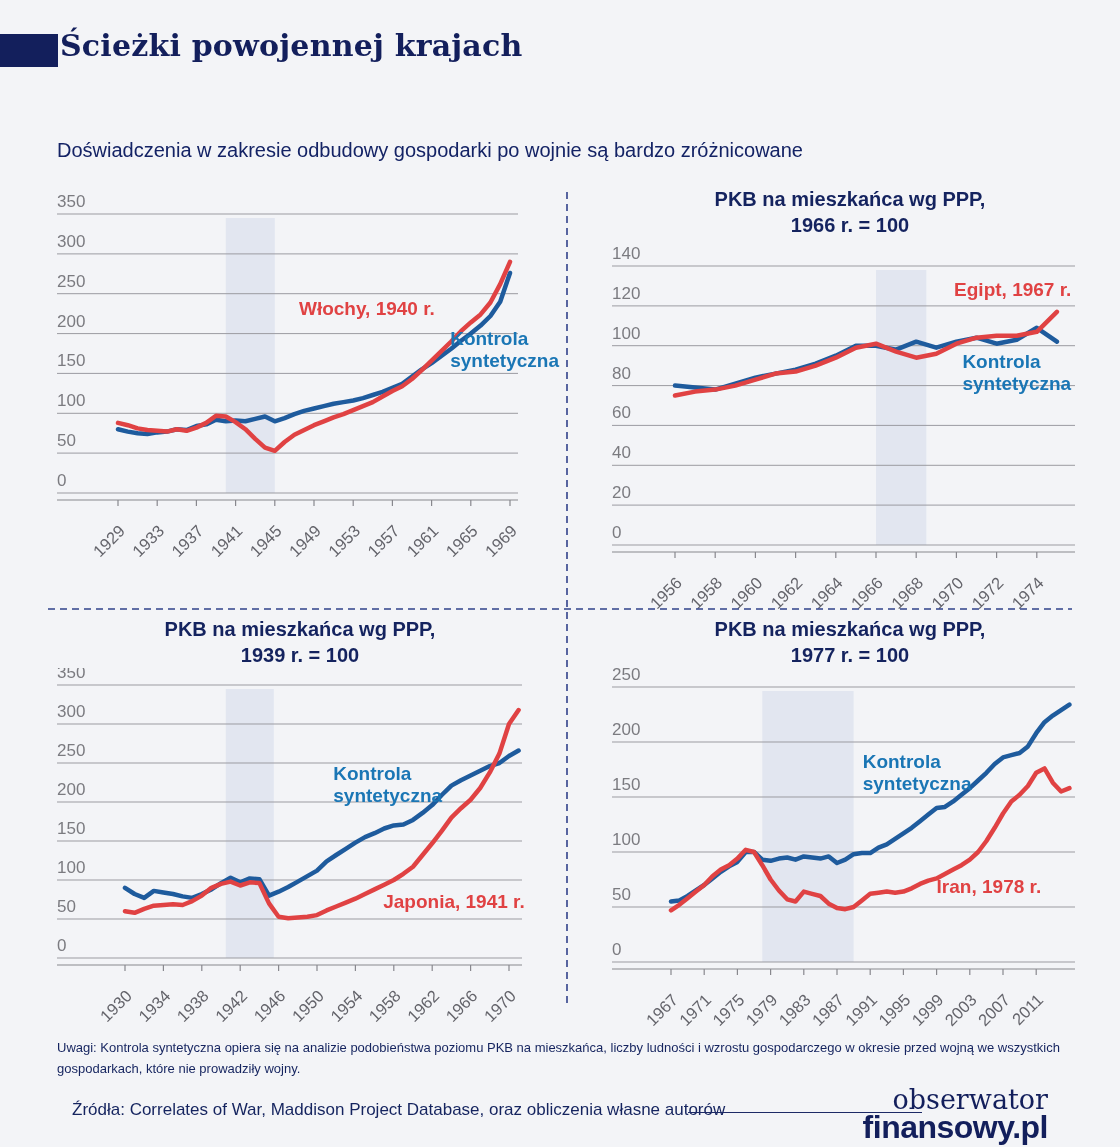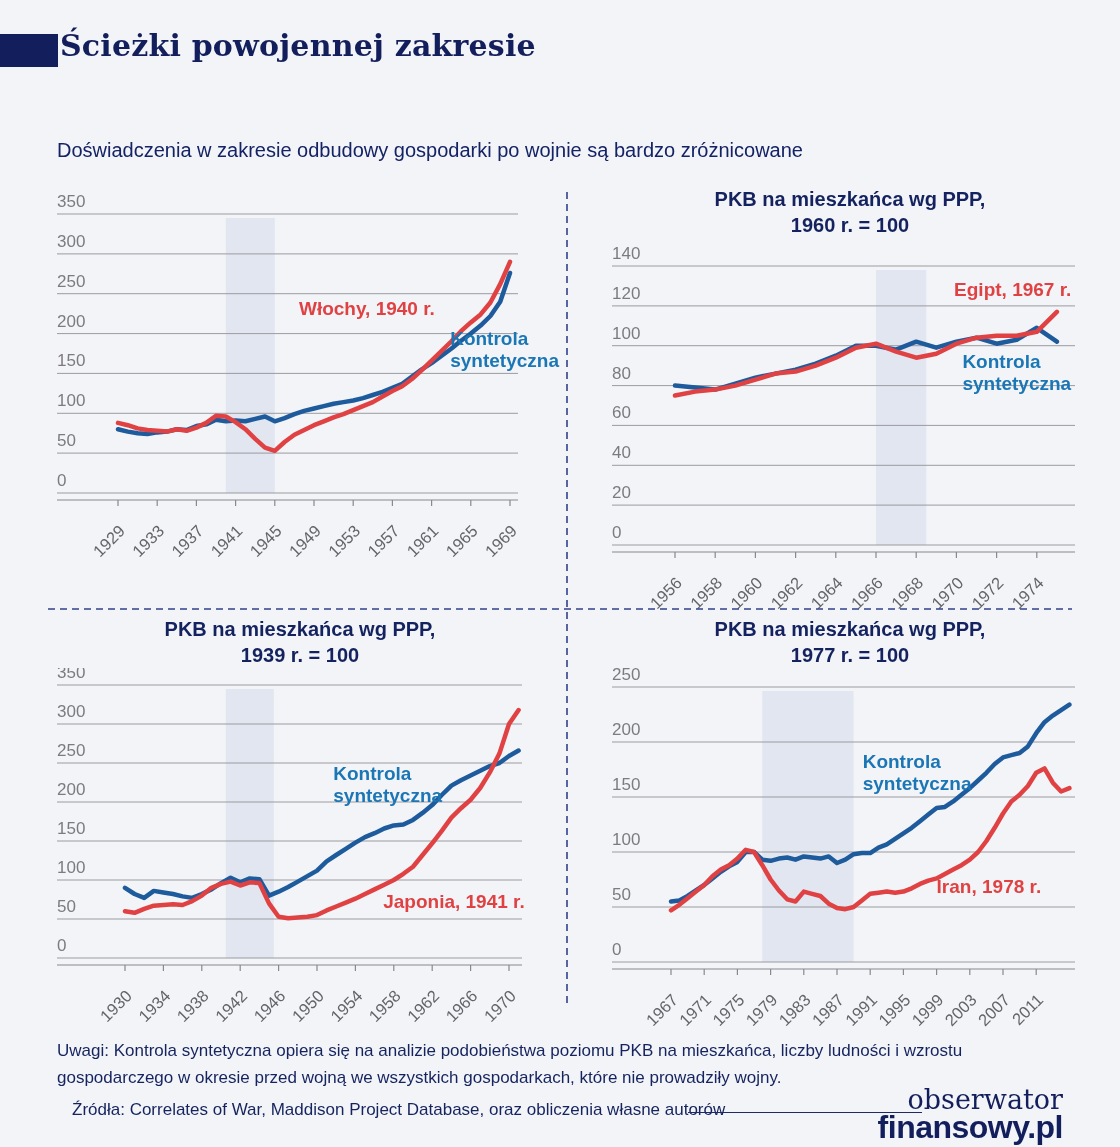--- a/index.html
+++ b/index.html
@@ -7,34 +7,34 @@
        font-family:"Liberation Sans",sans-serif;overflow:hidden;}
   .abs{position:absolute;}
   #title-block{left:0;top:34px;width:58px;height:33px;background:#131f5c;}
   #page-title{left:60px;top:28px;font-family:"DejaVu Serif",serif;font-weight:bold;
               font-size:30px;color:#131f5c;letter-spacing:.2px;}
   #subtitle{left:57px;top:106px;font-size:20px;color:#142365;line-height:1.62;margin-top:28px;}
   .panel{position:absolute;width:530px;}
   .panel-title{width:100%;text-align:center;font-size:20px;font-weight:bold;
                color:#14235f;line-height:1.3;}
   .panel svg{display:block;}
-  #notes{left:57px;top:1038px;width:1022px;font-size:17px;line-height:1.58;color:#15245f;}
+  #notes{left:57px;top:1038px;width:1022px;font-size:13px;line-height:1.58;color:#15245f;}
   #sources-row{left:72px;top:1100px;width:1006px;font-size:17px;color:#15245f;}
   #source-rule{left:688px;top:1112px;width:234px;border-top:1.5px solid #1d2a66;}
-  #logo{right:57px;top:1086px;text-align:right;color:#131f5c;}
+  #logo{right:72px;top:1086px;text-align:right;color:#131f5c;}
   #logo-line1{font-family:"DejaVu Serif",serif;font-size:27px;line-height:1;}
   #logo-line2{font-family:"Liberation Sans",sans-serif;font-weight:bold;font-size:32px;
               line-height:1;margin-top:-2px;letter-spacing:-.5px;}
   #separators{left:0;top:0;pointer-events:none;}
 </style>
 </head>
 <body style="background: rgb(243, 244, 247);">
 
 <div class="abs" id="title-block"></div>
-<div class="abs" id="page-title">Ścieżki powojennej zakresie</div>
+<div class="abs" id="page-title">Ścieżki powojennej krajach</div>
 <div class="abs" id="subtitle">
   <div>Doświadczenia w zakresie odbudowy gospodarki po wojnie są bardzo zróżnicowane</div>
 </div>
 
 <div class="panel" id="panel-0" style="left:35px;top:186px;">
   <svg id="svg-0" width="530" height="372">
       <rect x="190.8" y="32" width="49.0" height="275" fill="#e2e6f0"></rect>
       <line x1="22" y1="307.0" x2="483" y2="307.0" stroke="#9b9ba1" stroke-width="1"></line>
       <text x="22" y="300.0" font-size="17" fill="#7b7b80">0</text>
       <line x1="22" y1="267.1" x2="483" y2="267.1" stroke="#9b9ba1" stroke-width="1"></line>
@@ -77,21 +77,21 @@
       <polyline points="83.0,243.2 92.8,245.6 102.6,247.2 112.4,248.0 122.2,246.4 132.0,245.6 141.8,243.2 151.6,244.0 161.4,240.0 171.2,238.4 181.0,233.7 190.8,235.3 200.6,234.5 210.4,235.3 220.2,232.9 230.0,230.5 239.8,235.3 249.6,232.1 259.4,228.1 269.2,224.9 279.0,222.5 288.8,220.1 298.6,217.7 308.4,216.1 318.2,214.5 328.0,212.1 337.8,209.0 347.6,205.8 357.4,201.8 367.2,197.8 377.0,190.6 386.8,183.4 396.6,177.1 406.4,169.9 416.2,162.7 426.0,154.7 435.8,147.6 445.6,139.6 455.4,130.0 465.2,115.7 475.0,87.0" fill="none" stroke="#1e5b9d" stroke-width="4.5" stroke-linejoin="round" stroke-linecap="round"></polyline>
       <polyline points="83.0,236.9 92.8,239.2 102.6,242.4 112.4,244.0 122.2,244.8 132.0,245.6 141.8,243.2 151.6,244.8 161.4,241.6 171.2,236.9 181.0,229.7 190.8,230.5 200.6,236.1 210.4,243.2 220.2,252.8 230.0,261.6 239.8,264.8 249.6,256.0 259.4,248.8 269.2,244.0 279.0,239.2 288.8,235.3 298.6,231.3 308.4,228.1 318.2,224.1 328.0,220.1 337.8,216.1 347.6,210.5 357.4,205.0 367.2,200.2 377.0,193.0 386.8,184.2 396.6,174.7 406.4,165.1 416.2,155.5 426.0,145.2 435.8,136.4 445.6,128.4 455.4,116.5 465.2,98.1 475.0,75.8" fill="none" stroke="#e04243" stroke-width="4.5" stroke-linejoin="round" stroke-linecap="round"></polyline>
       <text x="415.2" y="158.7" text-anchor="start" font-size="19" font-weight="bold" fill="#1a76b5"><tspan x="415.2" dy="0">Kontrola</tspan><tspan x="415.2" dy="22">syntetyczna</tspan></text>
       <text x="331.9" y="129.2" text-anchor="middle" font-size="19" font-weight="bold" fill="#e04243"><tspan x="331.9" dy="0">Włochy, 1940 r.</tspan></text>
     </svg>
 </div>
 
 <div class="panel" id="panel-1" style="left:585px;top:186px;">
   <div class="panel-title">
     <div>PKB na mieszkańca wg PPP,</div>
-    <div>1960 r. = 100</div>
+    <div>1966 r. = 100</div>
   </div>
   <svg id="svg-1" width="530" height="372">
       <rect x="291.0" y="32" width="50.3" height="275" fill="#e2e6f0"></rect>
       <line x1="27" y1="307.0" x2="490" y2="307.0" stroke="#9b9ba1" stroke-width="1"></line>
       <text x="27" y="300.0" font-size="17" fill="#7b7b80">0</text>
       <line x1="27" y1="267.1" x2="490" y2="267.1" stroke="#9b9ba1" stroke-width="1"></line>
       <text x="27" y="260.1" font-size="17" fill="#7b7b80">20</text>
       <line x1="27" y1="227.3" x2="490" y2="227.3" stroke="#9b9ba1" stroke-width="1"></line>
       <text x="27" y="220.3" font-size="17" fill="#7b7b80">40</text>
       <line x1="27" y1="187.4" x2="490" y2="187.4" stroke="#9b9ba1" stroke-width="1"></line>

